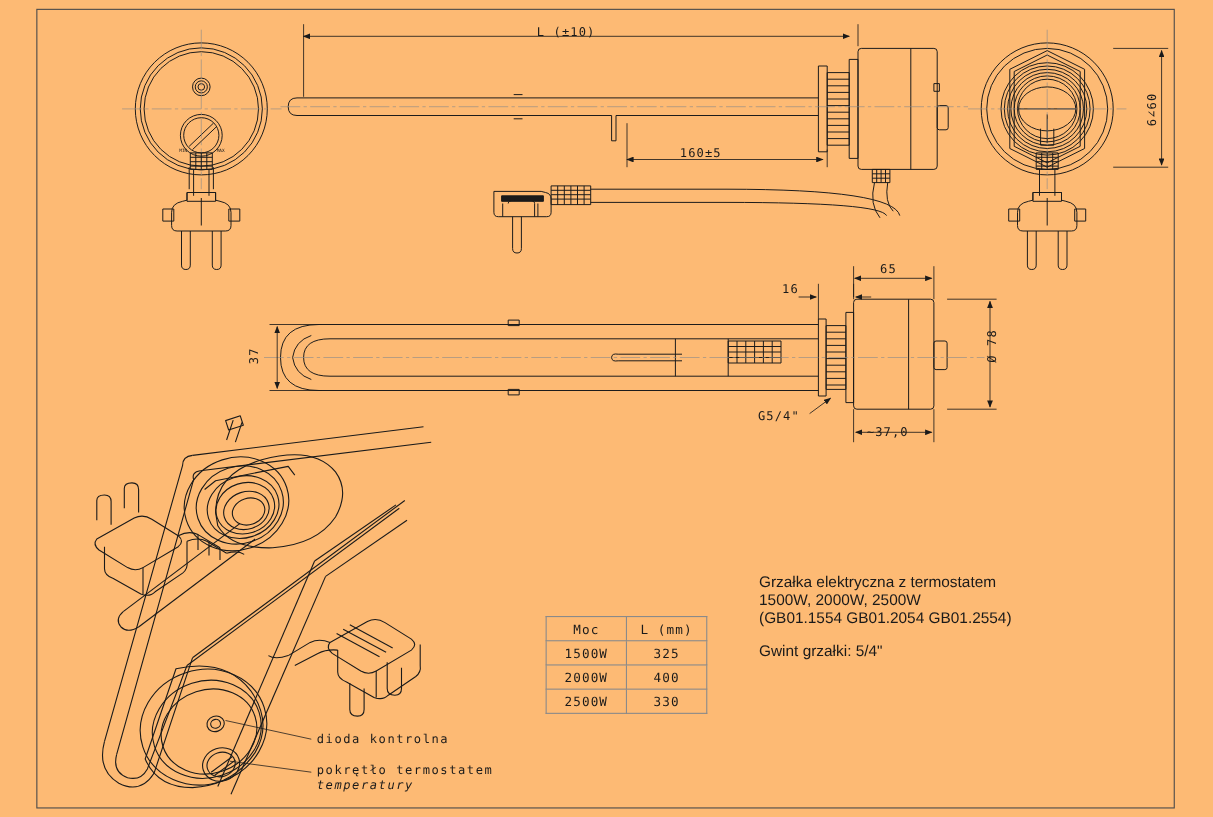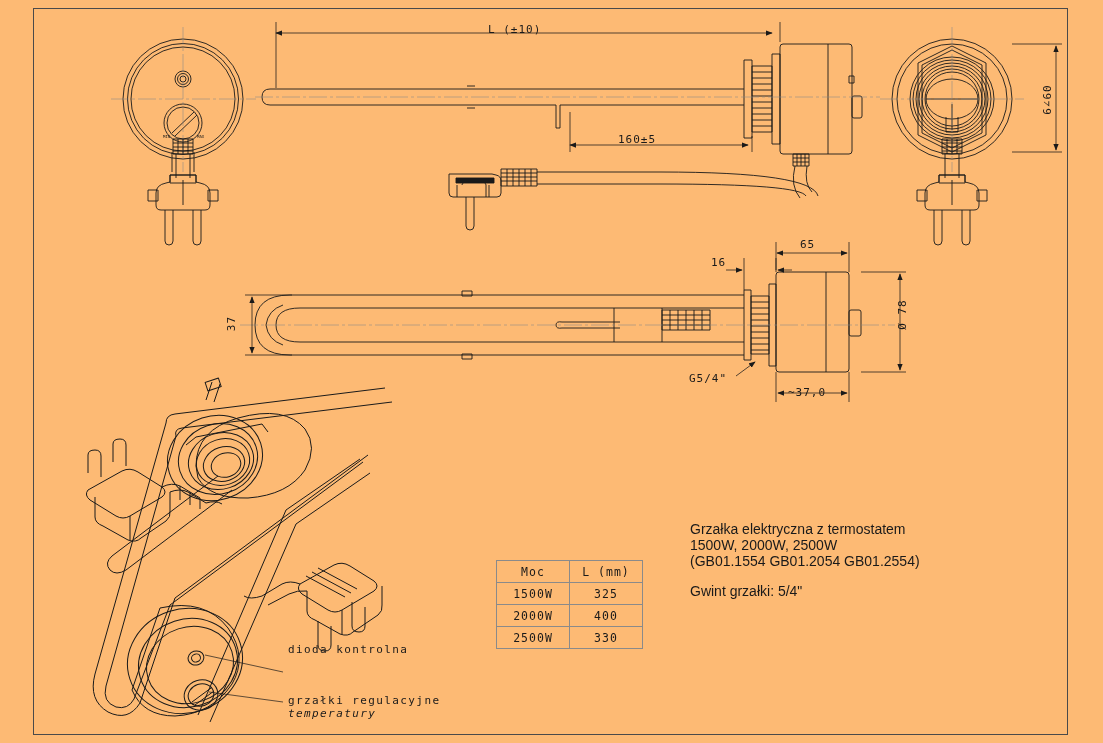--- a/index.html
+++ b/index.html
@@ -442,23 +442,23 @@
 
   <div class="dimtext" style="left:788px; top:386px;">~37,0</div>
 
   <div class="dimtext" style="left:689px; top:372px;">G5/4"</div>
 
   <div class="dimtext rot90" style="left:218px; top:317px; width:26px; text-align:center;">37</div>
 
   <div style="position:absolute; left:163px; top:134px; font-family:'DejaVu Sans Mono',monospace; font-size:4px; color:#1a1a1a;">MIN</div>
   <div style="position:absolute; left:197px; top:134px; font-family:'DejaVu Sans Mono',monospace; font-size:4px; color:#1a1a1a;">MAX</div>
 
-  <div class="notetext" style="left:288px; top:643px;">dioda kontrolna</div>
-
-  <div class="notetext" style="left:288px; top:694px;">grzałki regulacyjne</div>
+  <div class="notetext" style="left:288px; top:665px;">dioda kontrolna</div>
+
+  <div class="notetext" style="left:288px; top:694px;">pokrętło termostatem</div>
   <div class="notetext" style="left:288px; top:707px;font-style:italic;">temperatury</div>
 
   <table id="spec-table">
     <thead>
       <tr>
         <th>Moc</th>
         <th>L  (mm)</th>
       </tr>
     </thead>
     <tbody>

